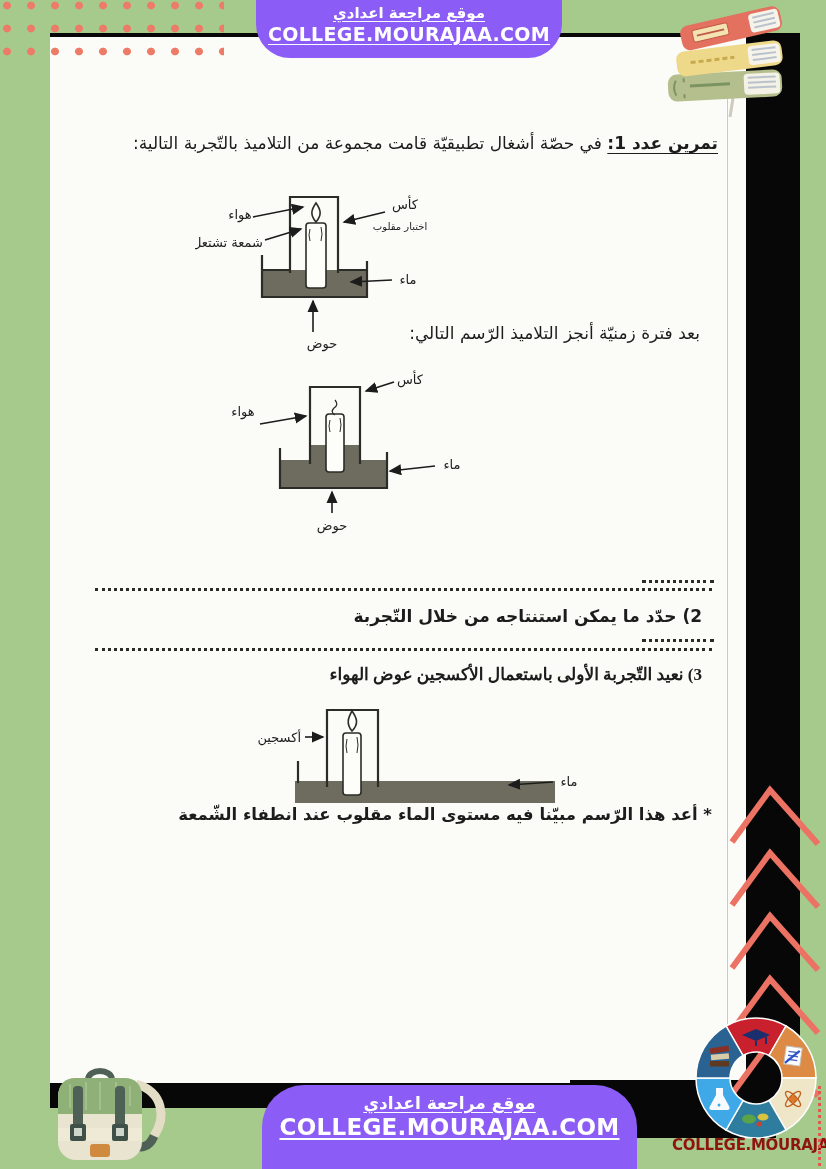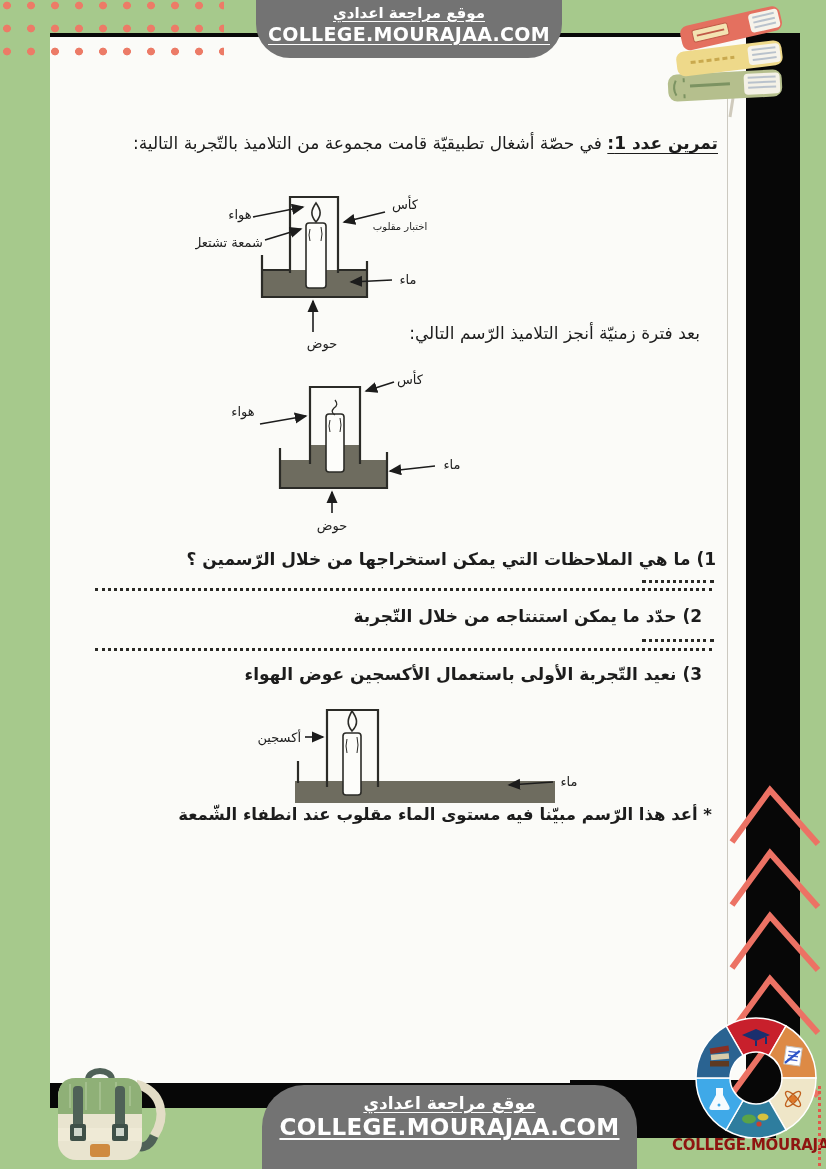--- a/index.html
+++ b/index.html
@@ -11,21 +11,21 @@
     background-image:radial-gradient(circle,#ec7b67 3.6px,rgba(0,0,0,0) 4.2px);
     background-size:24px 23px;background-position:-5px -6px;}
 
   
   .scan{position:absolute;left:50px;top:33px;width:750px;height:1075px;background:#070707;z-index:1;}
   .paper{position:absolute;left:0;top:4px;width:696px;height:1046px;background:#fbfbf8;}
   .page-edge{position:absolute;left:677px;top:55px;width:1px;height:985px;background:#ccc9c0;}
   .black-extra{position:absolute;left:570px;top:1080px;width:206px;height:58px;background:#070707;z-index:2;}
 
   
-  .banner{position:absolute;background:#737373;color:#fff;text-align:center;z-index:6;}
+  .banner{position:absolute;background:#8b5cf6;color:#fff;text-align:center;z-index:6;}
   .banner-top{left:256px;top:0;width:306px;height:58px;border-radius:0 0 34px 34px;padding-top:4px;box-sizing:border-box;}
   .banner-bottom{left:262px;top:1085px;width:375px;height:84px;border-radius:42px 42px 0 0;padding-top:8px;box-sizing:border-box;}
   .banner .ar{font-size:15px;font-weight:bold;text-decoration:underline;text-underline-offset:3px;direction:rtl;}
   .banner .url{font-size:19px;font-weight:bold;text-decoration:underline;text-underline-offset:3px;letter-spacing:.3px;margin-top:1px;}
   .banner-bottom .ar{font-size:17px;}
   .banner-bottom .url{font-size:23px;}
 
   
   .books{position:absolute;left:660px;top:0;z-index:7;}
   .backpack{position:absolute;left:36px;top:1050px;z-index:7;}
@@ -36,21 +36,21 @@
   .red-vline{position:absolute;left:818px;top:1086px;height:80px;width:0;border-left:3px dotted #e2584a;z-index:8;}
 
   
   .ar-text{position:absolute;direction:rtl;color:#1c1c1c;white-space:nowrap;}
   .doc-title{right:28px;top:96px;font-size:17px;}
   .ex-label{font-weight:bold;text-decoration:underline;text-underline-offset:4px;}
   .after-text{right:46px;top:286px;font-size:17px;font-weight:500;}
   .q{font-size:17px;font-weight:bold;}
   .q1{right:30px;top:512px;}
   .q2{right:44px;top:569px;text-align:center;}
-  .q3{right:44px;top:627px;}
+  .q3{right:44px;top:627px;font-family:Liberation Serif, serif;}
   .final-note{right:34px;top:768px;font-size:16.5px;font-weight:bold;}
   .dotline{position:absolute;height:0;border-bottom:3px dotted #2a2a26;}
   .dot1{left:45px;width:617px;top:551px;}
   .dot2{left:45px;width:617px;top:611px;}
   .dotshort1{right:32px;width:72px;top:543px;}
   .dotshort2{right:32px;width:72px;top:602px;}
 
   .dsvg{position:absolute;}
   .lbl{font-family:"DejaVu Sans",sans-serif;font-size:13px;fill:#1c1c1c;}
   .lbl-sm{font-family:"DejaVu Sans",sans-serif;font-size:10px;fill:#1c1c1c;}
@@ -129,24 +129,20 @@
         <line class="arrow" x1="172" y1="14" x2="144" y2="23" marker-end="url(#ah2)"></line>
         <line class="arrow" x1="38" y1="56" x2="84" y2="48" marker-end="url(#ah2)"></line>
         <line class="arrow" x1="213" y1="98" x2="168" y2="103" marker-end="url(#ah2)"></line>
         <line class="arrow" x1="110" y1="145" x2="110" y2="124" marker-end="url(#ah2)"></line>
         <text class="lbl" x="188" y="16" text-anchor="middle">كأس</text>
         <text class="lbl" x="21" y="48" text-anchor="middle">هواء</text>
         <text class="lbl" x="230" y="101" text-anchor="middle">ماء</text>
         <text class="lbl" x="110" y="162" text-anchor="middle">حوض</text>
       </svg>
 
-      <div class="ar-text q q1">
-        <span>1)</span>
-        <span>ما هي الملاحظات التي يمكن استخراجها من خلال الرّسمين ؟</span>
-      </div>
       <div class="dotline dot1"></div>
       <div class="dotline dotshort1"></div>
 
       <div class="ar-text q q2">
         <span>2)</span>
         <span>حدّد ما يمكن استنتاجه من خلال التّجربة</span>
       </div>
       <div class="dotline dot2"></div>
       <div class="dotline dotshort2"></div>
 

